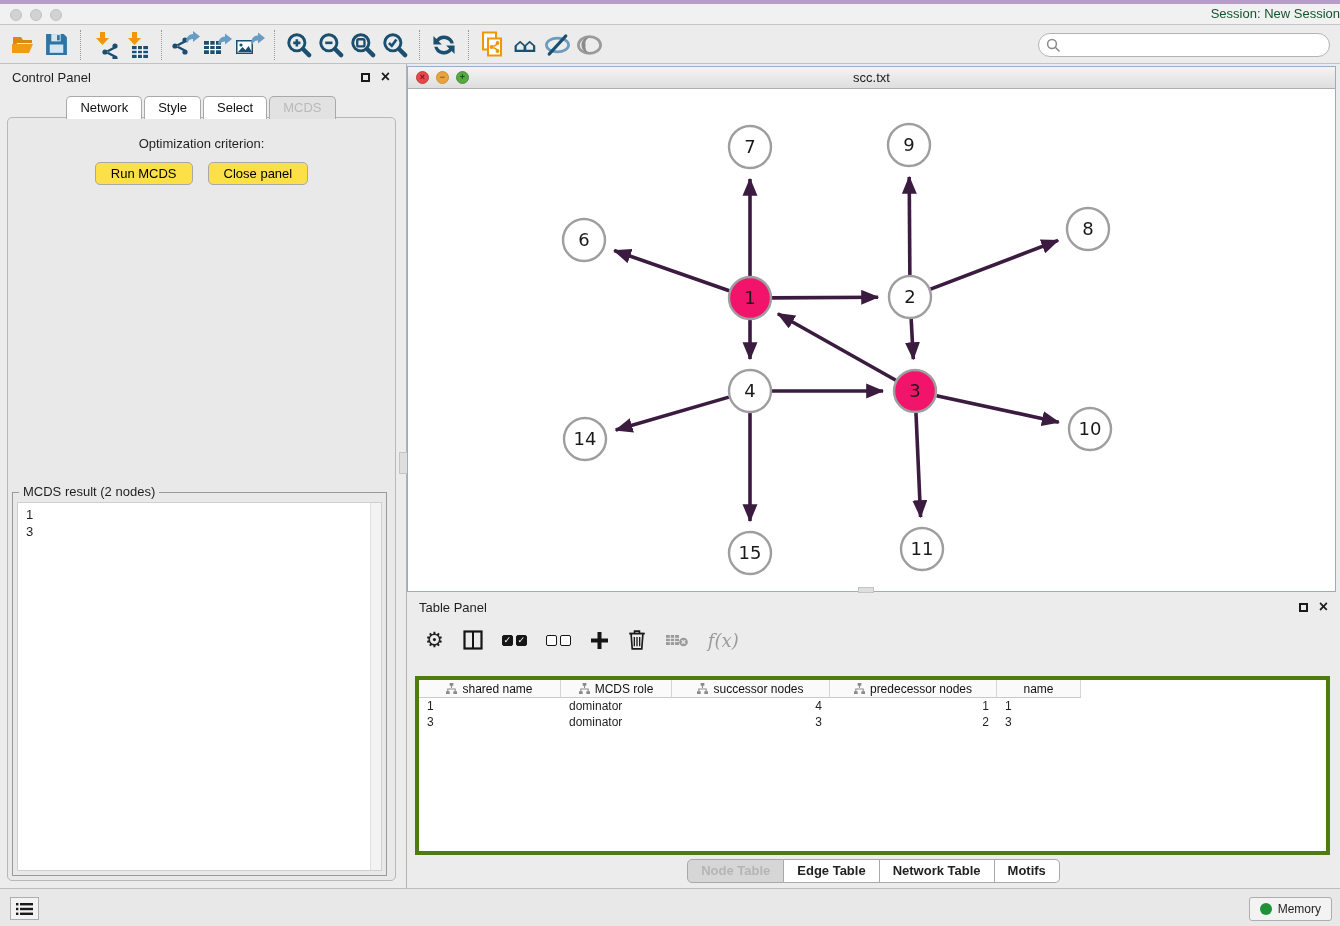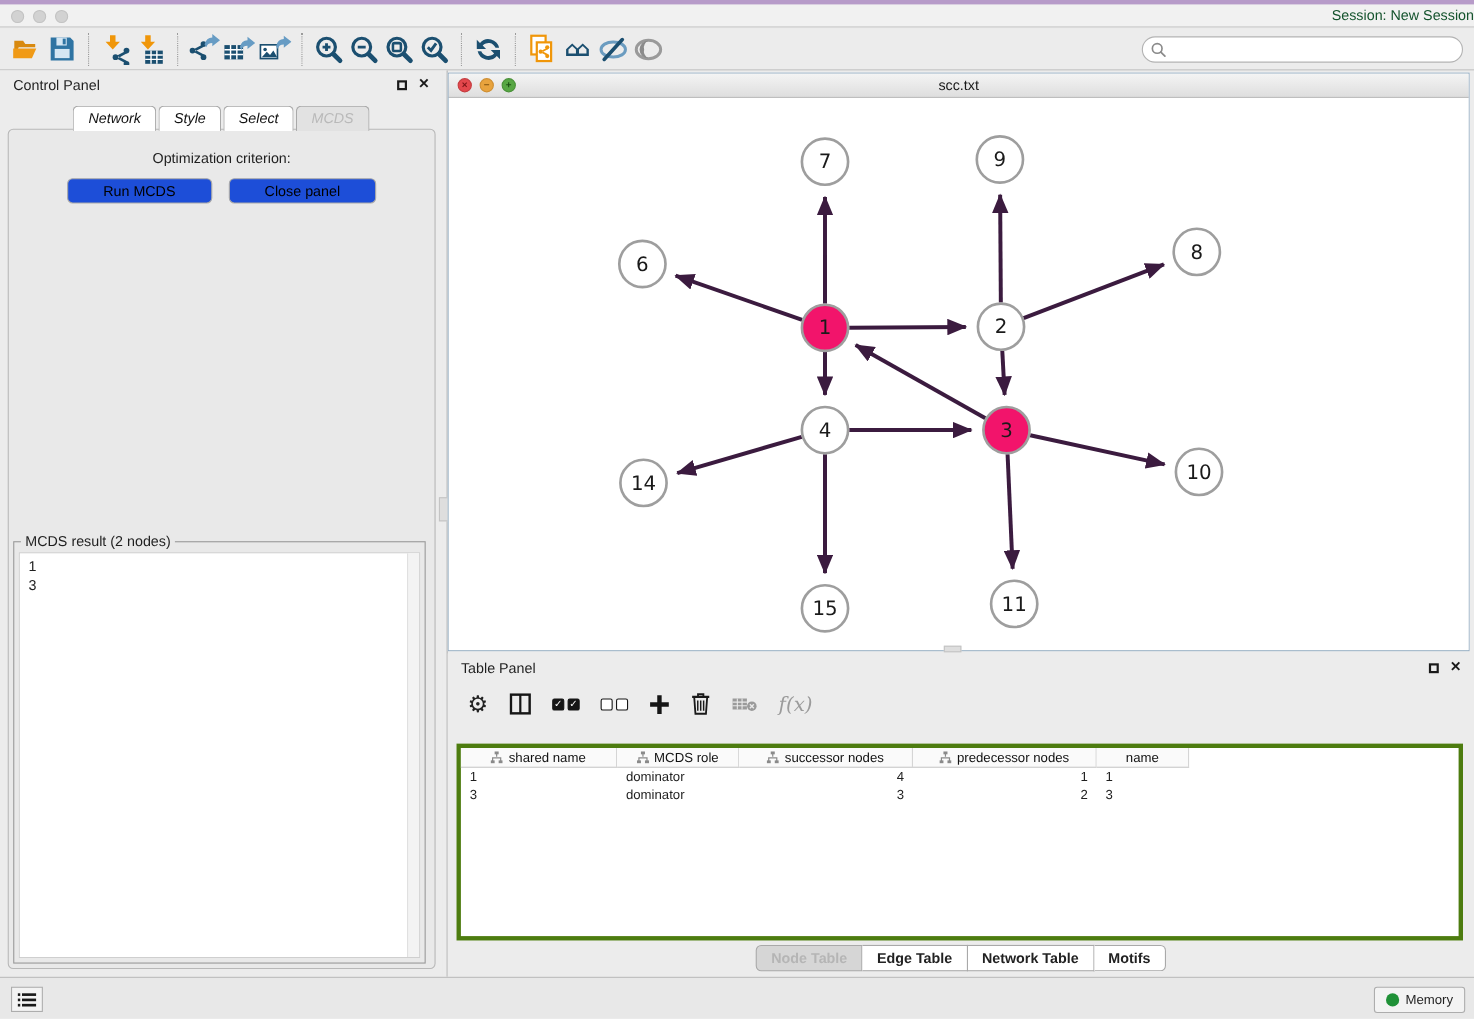--- a/index.html
+++ b/index.html
@@ -34,33 +34,33 @@
   .float-btn { width:9px; height:9px; border:2px solid #1a1a1a; background:transparent; }
   .close-btn { font-size:16px; font-weight:bold; color:#1a1a1a; line-height:12px; }
   
   .control-panel { position:absolute; left:0; top:64px; width:402px; bottom:38px; background:#ececec; }
   .v-divider { position:absolute; left:402px; top:64px; bottom:38px; width:5px; background:#ececec;
                border-right:1px solid #b3b3b3; }
   .v-handle { position:absolute; left:399px; top:452px; width:9px; height:22px; background:#dedede;
               border:1px solid #c4c4c4; }
   .cp-tabs { position:absolute; left:0; right:0; top:32px; display:flex; justify-content:center; z-index:2; }
   .tab { padding:3px 13px 4px; background:#fff; border:1px solid #a9a9a9; border-bottom:none;
-         border-radius:5px 5px 0 0; margin:0 1px; font-size:13px; color:#111;font-style:italic; }
+         border-radius:5px 5px 0 0; margin:0 1px; font-size:13px; color:#111; }
   .tab.active { background:#e2e2e2; color:#b9b9b9; }
   .cp-body { position:absolute; left:7px; right:6px; top:53px; bottom:7px; background:#e9e9e9;
              border:1px solid #b8b8b8; border-radius:5px; }
   .opt-label { text-align:center; margin-top:18px; font-size:13px; }
   .dropdown { position:relative; margin:10px auto 0; width:308px; height:24px; background:#fff;
               border:1px solid #a9a9a9; border-radius:5px; display:flex; align-items:center; padding:0 26px 0 11px; }
   .stepper { position:absolute; right:9px; top:4px; display:flex; flex-direction:column; gap:2px; }
   .stepper i { width:0; height:0; border-left:4px solid transparent; border-right:4px solid transparent; }
   .stepper .up { border-bottom:5px solid #555; }
   .stepper .down { border-top:5px solid #555; }
   .btn-row { display:flex; justify-content:center; gap:15px; margin-top:11px; }
-  .btn { background:#1d4ed8; border:1px solid #a9a9a9; border-radius:5px; padding:3px 32px; font-size:13px; }
+  .btn { background:#fde047; border:1px solid #a9a9a9; border-radius:5px; padding:3px 15px; font-size:13px; }
   .result-group { position:absolute; left:4px; right:8px; top:374px; bottom:4px;
                   border:1px solid #999; background:#e9e9e9; }
   .result-legend { position:absolute; top:-9px; left:6px; background:#e9e9e9; padding:0 4px; font-size:13px; }
   .result-area { position:absolute; left:4px; right:4px; top:9px; bottom:4px; background:#fff;
                  border:1px solid #cfcfcf; padding:3px 0 0 8px; font-size:13px; line-height:17px; }
   .result-scroll { position:absolute; right:0; top:0; bottom:0; width:11px; background:#f3f3f3;
                    border-left:1px solid #e0e0e0; }
   
   .net-frame { position:absolute; left:407px; top:66px; width:929px; height:526px; background:#fff;
                border:1px solid #96aec3; }

